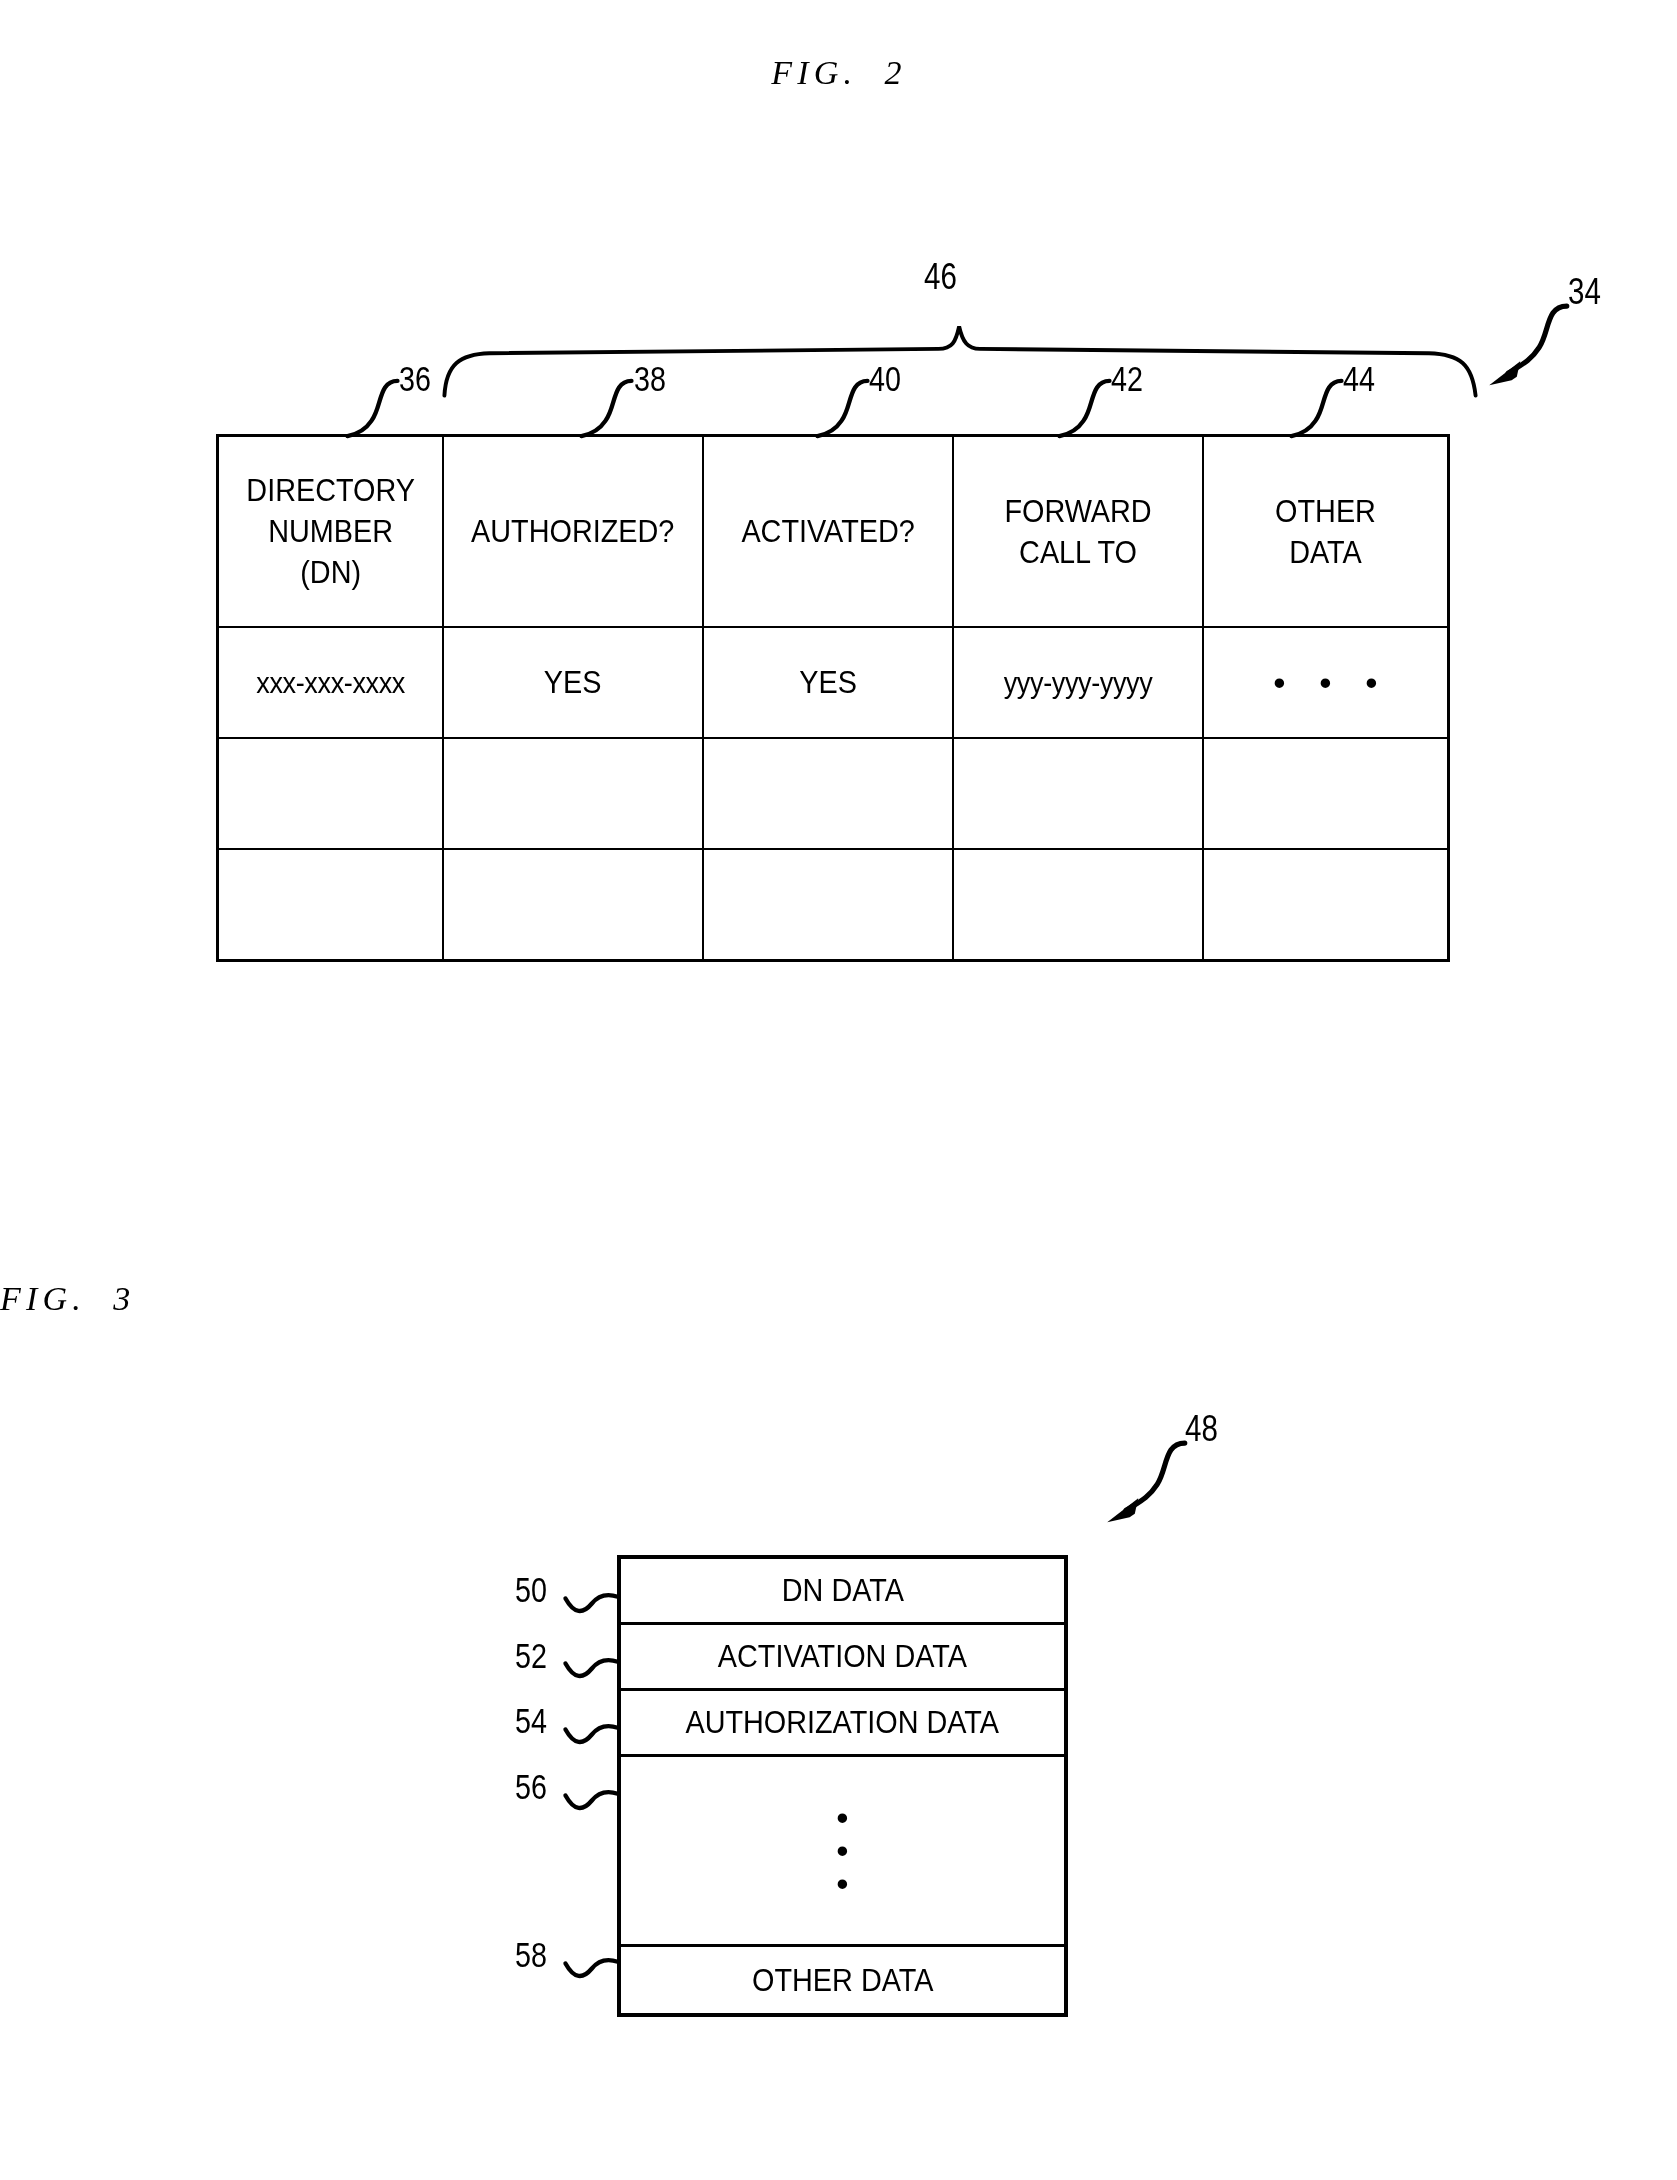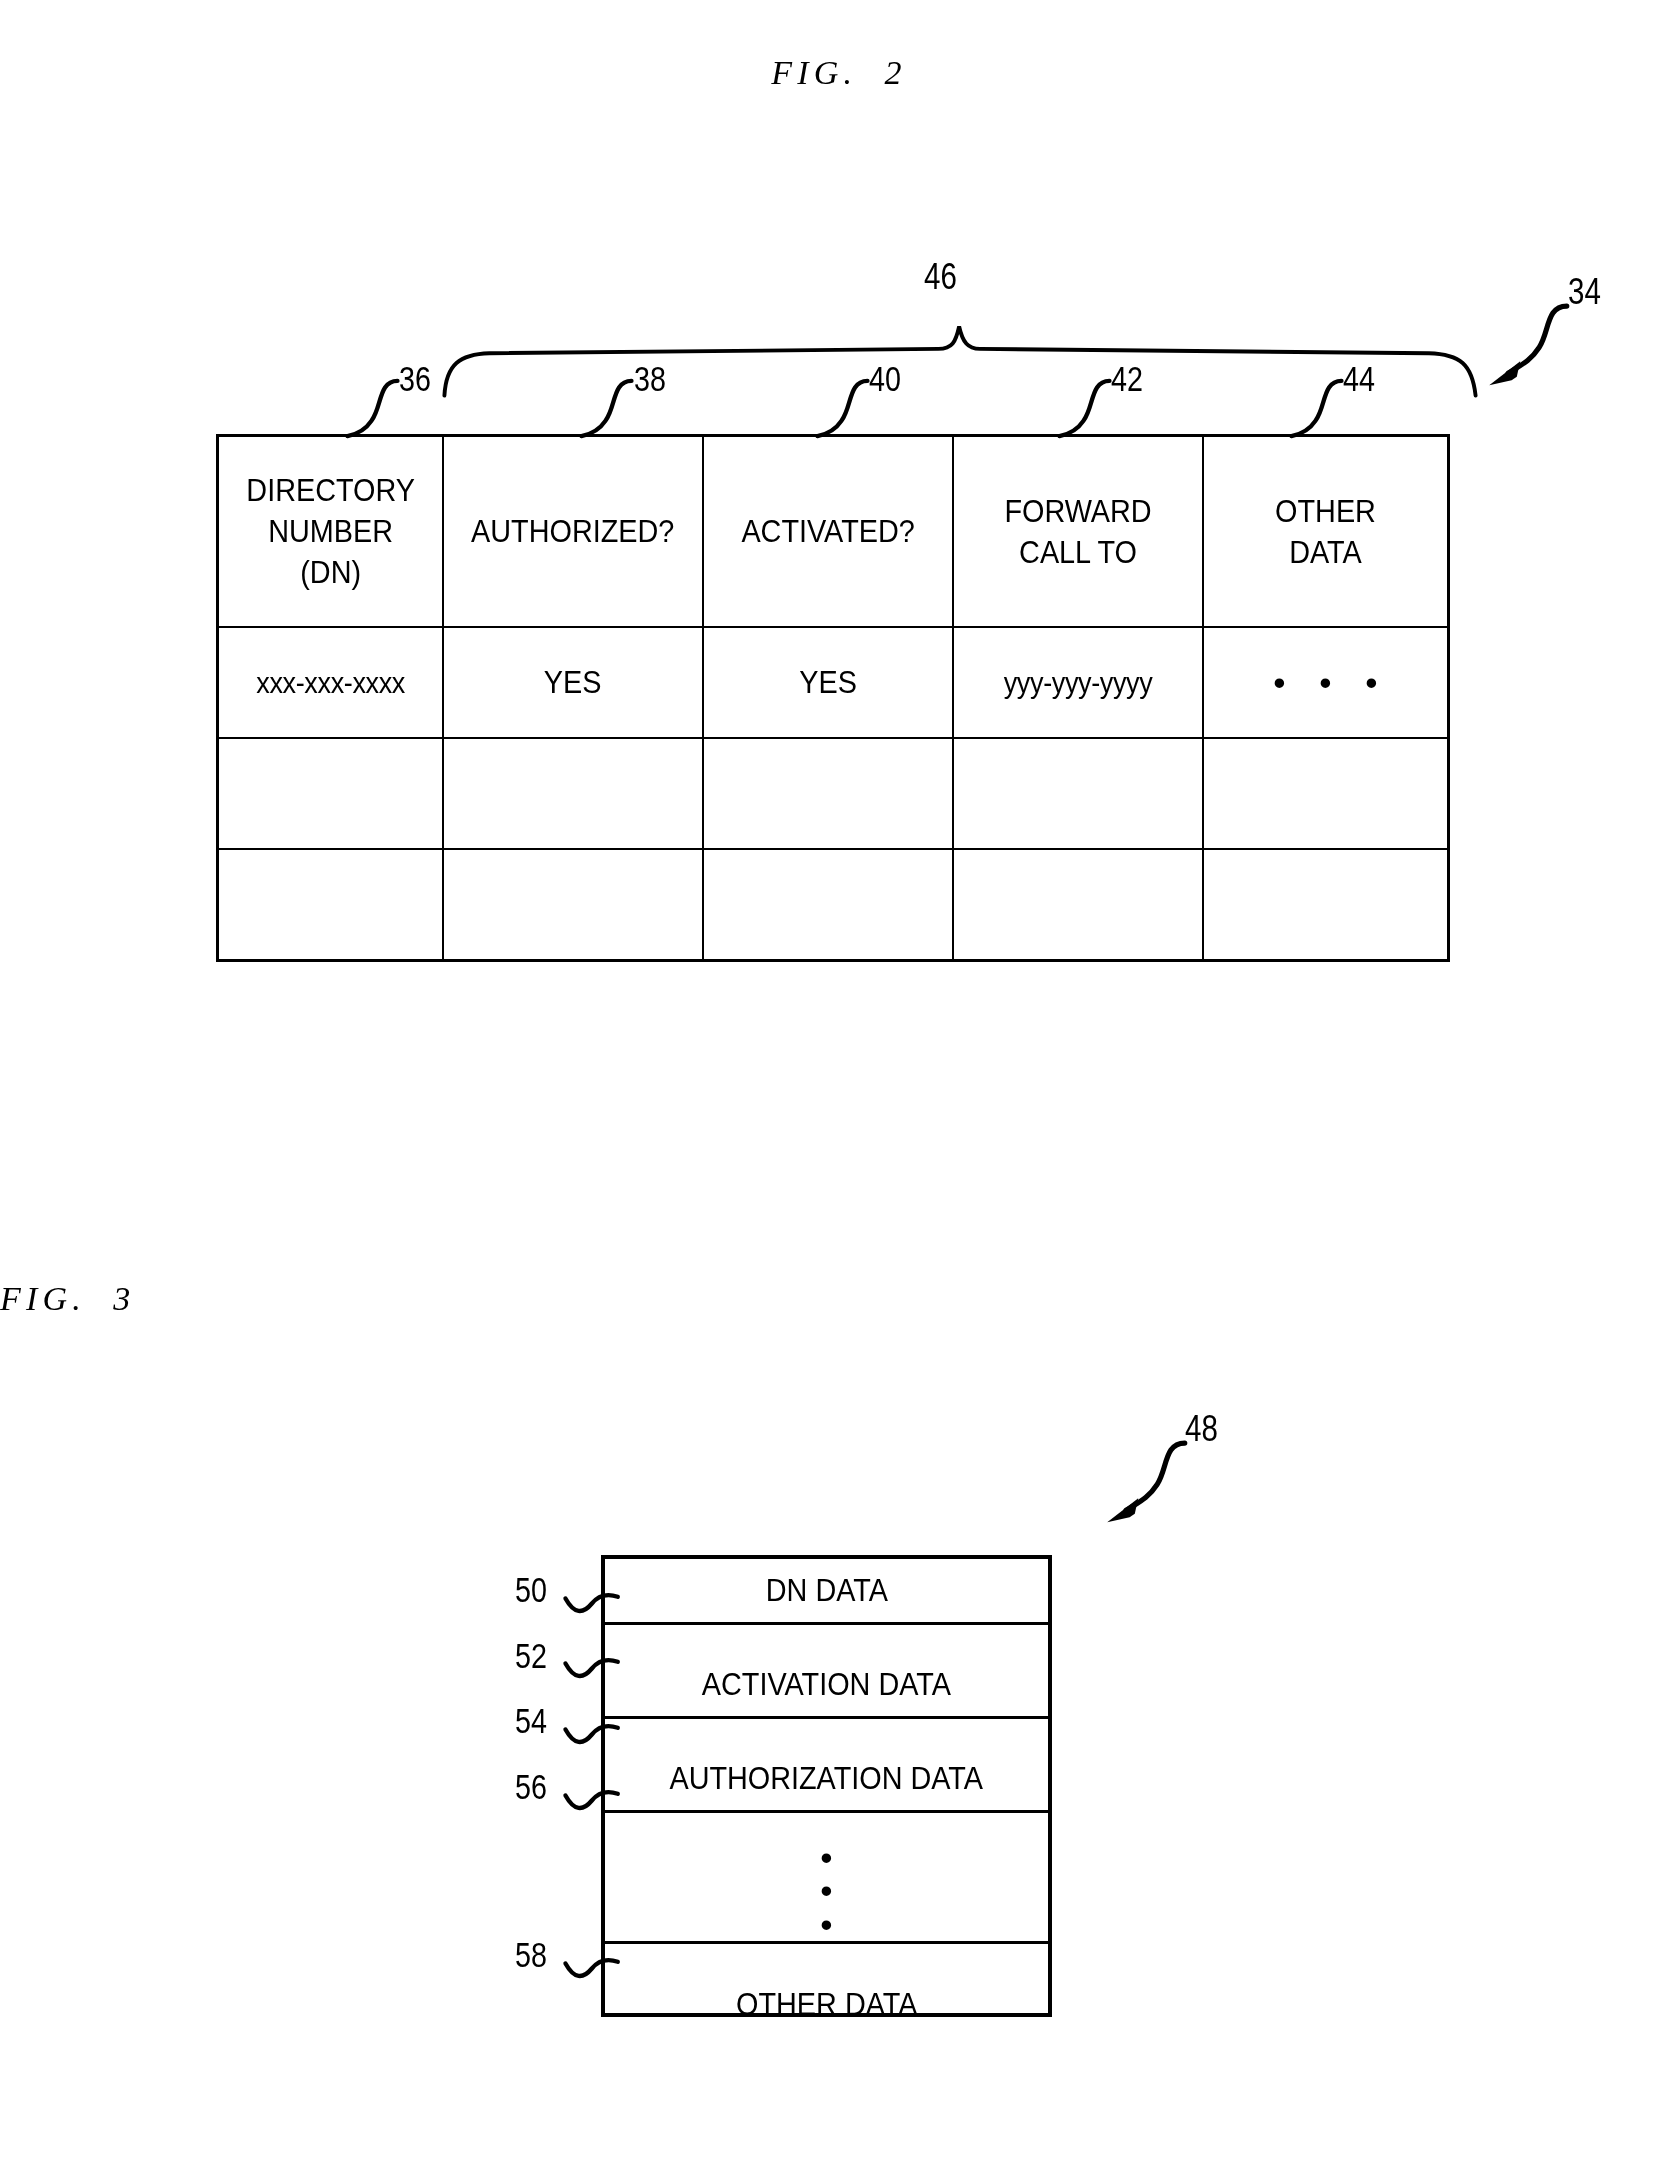--- a/index.html
+++ b/index.html
@@ -97,29 +97,28 @@
   .col-auth { width: 224px; }
   .col-act  { width: 216px; }
   .col-fwd  { width: 216px; }
   .col-oth  { width: 212px; }
   .dn-val { font-size: 30px; letter-spacing: -0.4px; }
   .fwd-val { font-size: 30px; letter-spacing: -0.4px; }
 
   
   #fig3-block {
     position: absolute;
-    left: 601px;
+    left: 617px;
     top: 1555px;
     width: 451px;
     height: 462px;
     border: 4.3px solid #000;
     box-sizing: border-box;
     display: flex;
     flex-direction: column;
-    gap: 28px;
   }
   #fig3-block .blk-row {
     border-bottom: 3.5px solid #000;
     display: flex;
     align-items: center;
     justify-content: center;
     font-family: "Liberation Sans", sans-serif;
     font-size: 32px;
     color: #000;
     box-sizing: border-box;

